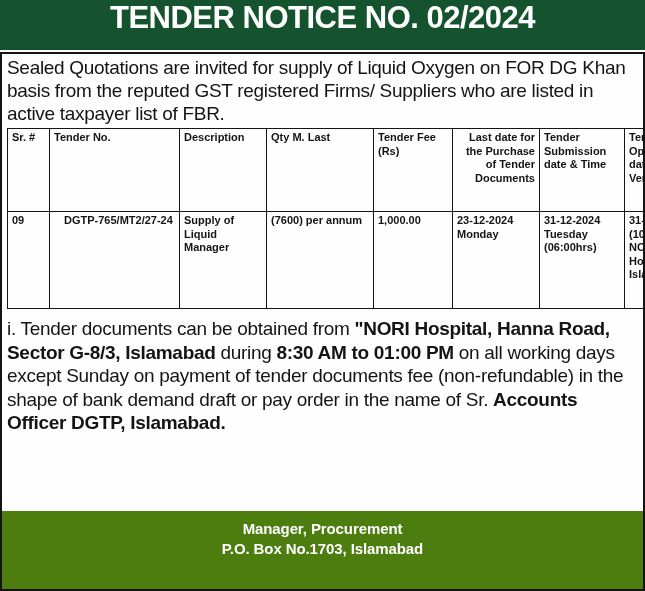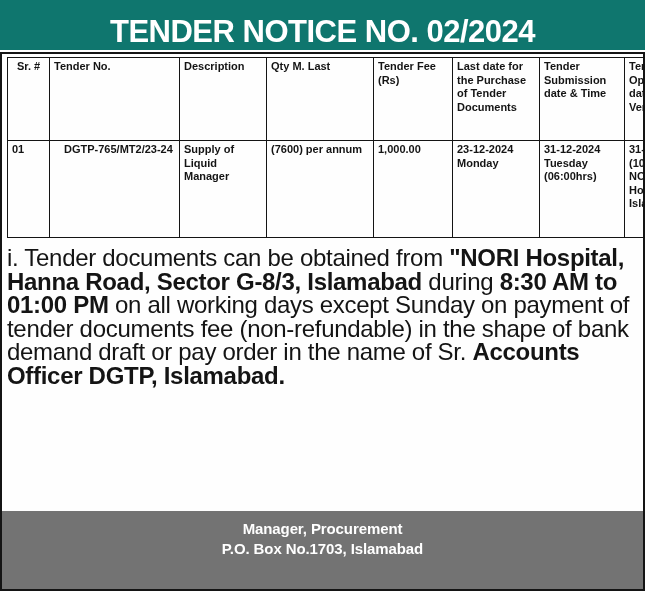--- a/index.html
+++ b/index.html
@@ -3,21 +3,21 @@
 <meta charset="utf-8">
 <style>
   html, body { margin:0; padding:0; background:#e8e8e8; }
   .page {
     position:relative; width:645px; height:591px; margin:0 auto;
     background:#fefefe; overflow:hidden; box-sizing:border-box;
     font-family:"Liberation Sans", sans-serif; color:#141414;
   }
   .title-bar {
     position:absolute; top:0; left:0; right:0; height:50px;
-    background:#0f766e; display:flex; align-items:flex-end; justify-content:center;
+    background:#14532d; display:flex; align-items:flex-start; justify-content:center;
   }
   .title-bar .title-text {
     color:#ffffff; font-weight:bold; font-size:31px; letter-spacing:-0.5px;
     white-space:nowrap;
   }
   .frame {
     position:absolute; top:52px; left:0; right:0; bottom:0;
     border:2.5px solid #141414; box-sizing:border-box; background:#fefefe;
   }
   .intro {
@@ -29,68 +29,69 @@
     margin:3px 0 0 5px; width:622px;
     font-size:11px; font-weight:bold; color:#141414;
   }
   .tender-table th, .tender-table td {
     border:1.5px solid #141414; vertical-align:top; text-align:left;
     padding:2px 4px; line-height:13.5px; overflow-wrap:break-word;
     font-weight:bold;
   }
   .tender-table thead tr { height:83px; }
   .tender-table tbody tr { height:97px; }
-  .tender-table th:nth-child(1){ width:33px;text-align:center; }
+  .tender-table th:nth-child(1){ width:33px; }
   .tender-table th:nth-child(2){ width:121px; }
   .tender-table th:nth-child(3){ width:78px;margin-top:23px; }
   .tender-table th:nth-child(4){ width:98px; }
   .tender-table th:nth-child(5){ width:70px; }
-  .tender-table th:nth-child(6){ width:78px; }
+  .tender-table th:nth-child(6){ width:78px;text-align:right; }
   .tender-table th:nth-child(7){ width:76px; }
   .tender-table th:nth-child(8){ width:68px; }
   .tender-table td.indent { padding-left:14px; }
-  .notes { margin:8px 5px 0 5px; font-size:24px; line-height:23.5px; letter-spacing:-0.3px; }
+  .notes { margin:8px 5px 0 5px; font-size:19px; line-height:23.5px; letter-spacing:-0.3px; }
   .notes p { margin:0; }
   .notes .b { font-weight:bold; }
   .footer {
     position:absolute; left:0; right:0; bottom:0; height:78px;
-    background:#737373; color:#ffffff; text-align:center;
+    background:#4d7c0f; color:#ffffff; text-align:center;
     box-sizing:border-box; padding-top:8px; font-weight:bold;
   }
   .footer .footer-line { font-size:15px; line-height:20px; letter-spacing:-0.1px; white-space:nowrap; }
 </style>
 </head>
 <body>
 
 <div class="page">
 
   <div class="title-bar">
     <span class="title-text">TENDER NOTICE NO. 02/2024</span>
   </div>
 
   <div class="frame">
 
+    <p class="intro">Sealed Quotations are invited for supply of Liquid Oxygen on FOR DG Khan basis from the reputed GST registered Firms/ Suppliers who are listed in active taxpayer list of FBR.</p>
 
     <table class="tender-table">
       <thead>
         <tr id="table-header-row">
             <th>Sr. #</th>
             <th>Tender No.</th>
             <th>Description</th>
             <th>Qty M. Last</th>
             <th>Tender Fee (Rs)</th>
             <th>Last date for the Purchase of Tender Documents</th>
             <th>Tender Submission date &amp; Time</th>
             <th>Tender Opening date, time &amp; Venue</th>
           </tr>
       </thead>
       <tbody id="table-body">
           <tr>
-            <td>01</td>
-            <td class="indent">DGTP-765/MT2/23-24</td>
+            <td>09</td>
+            <td class="indent">DGTP-765/MT2/27-24</td>
             <td>Supply of Liquid Manager</td>
             <td>(7600) per annum</td>
             <td>1,000.00</td>
             <td>23-12-2024 Monday</td>
             <td>31-12-2024 Tuesday (06:00hrs)</td>
             <td>31-12-2024 (10:30 hrs) NORI Hospital, Islamabad</td>
           </tr>
         </tbody>
     </table>
 

